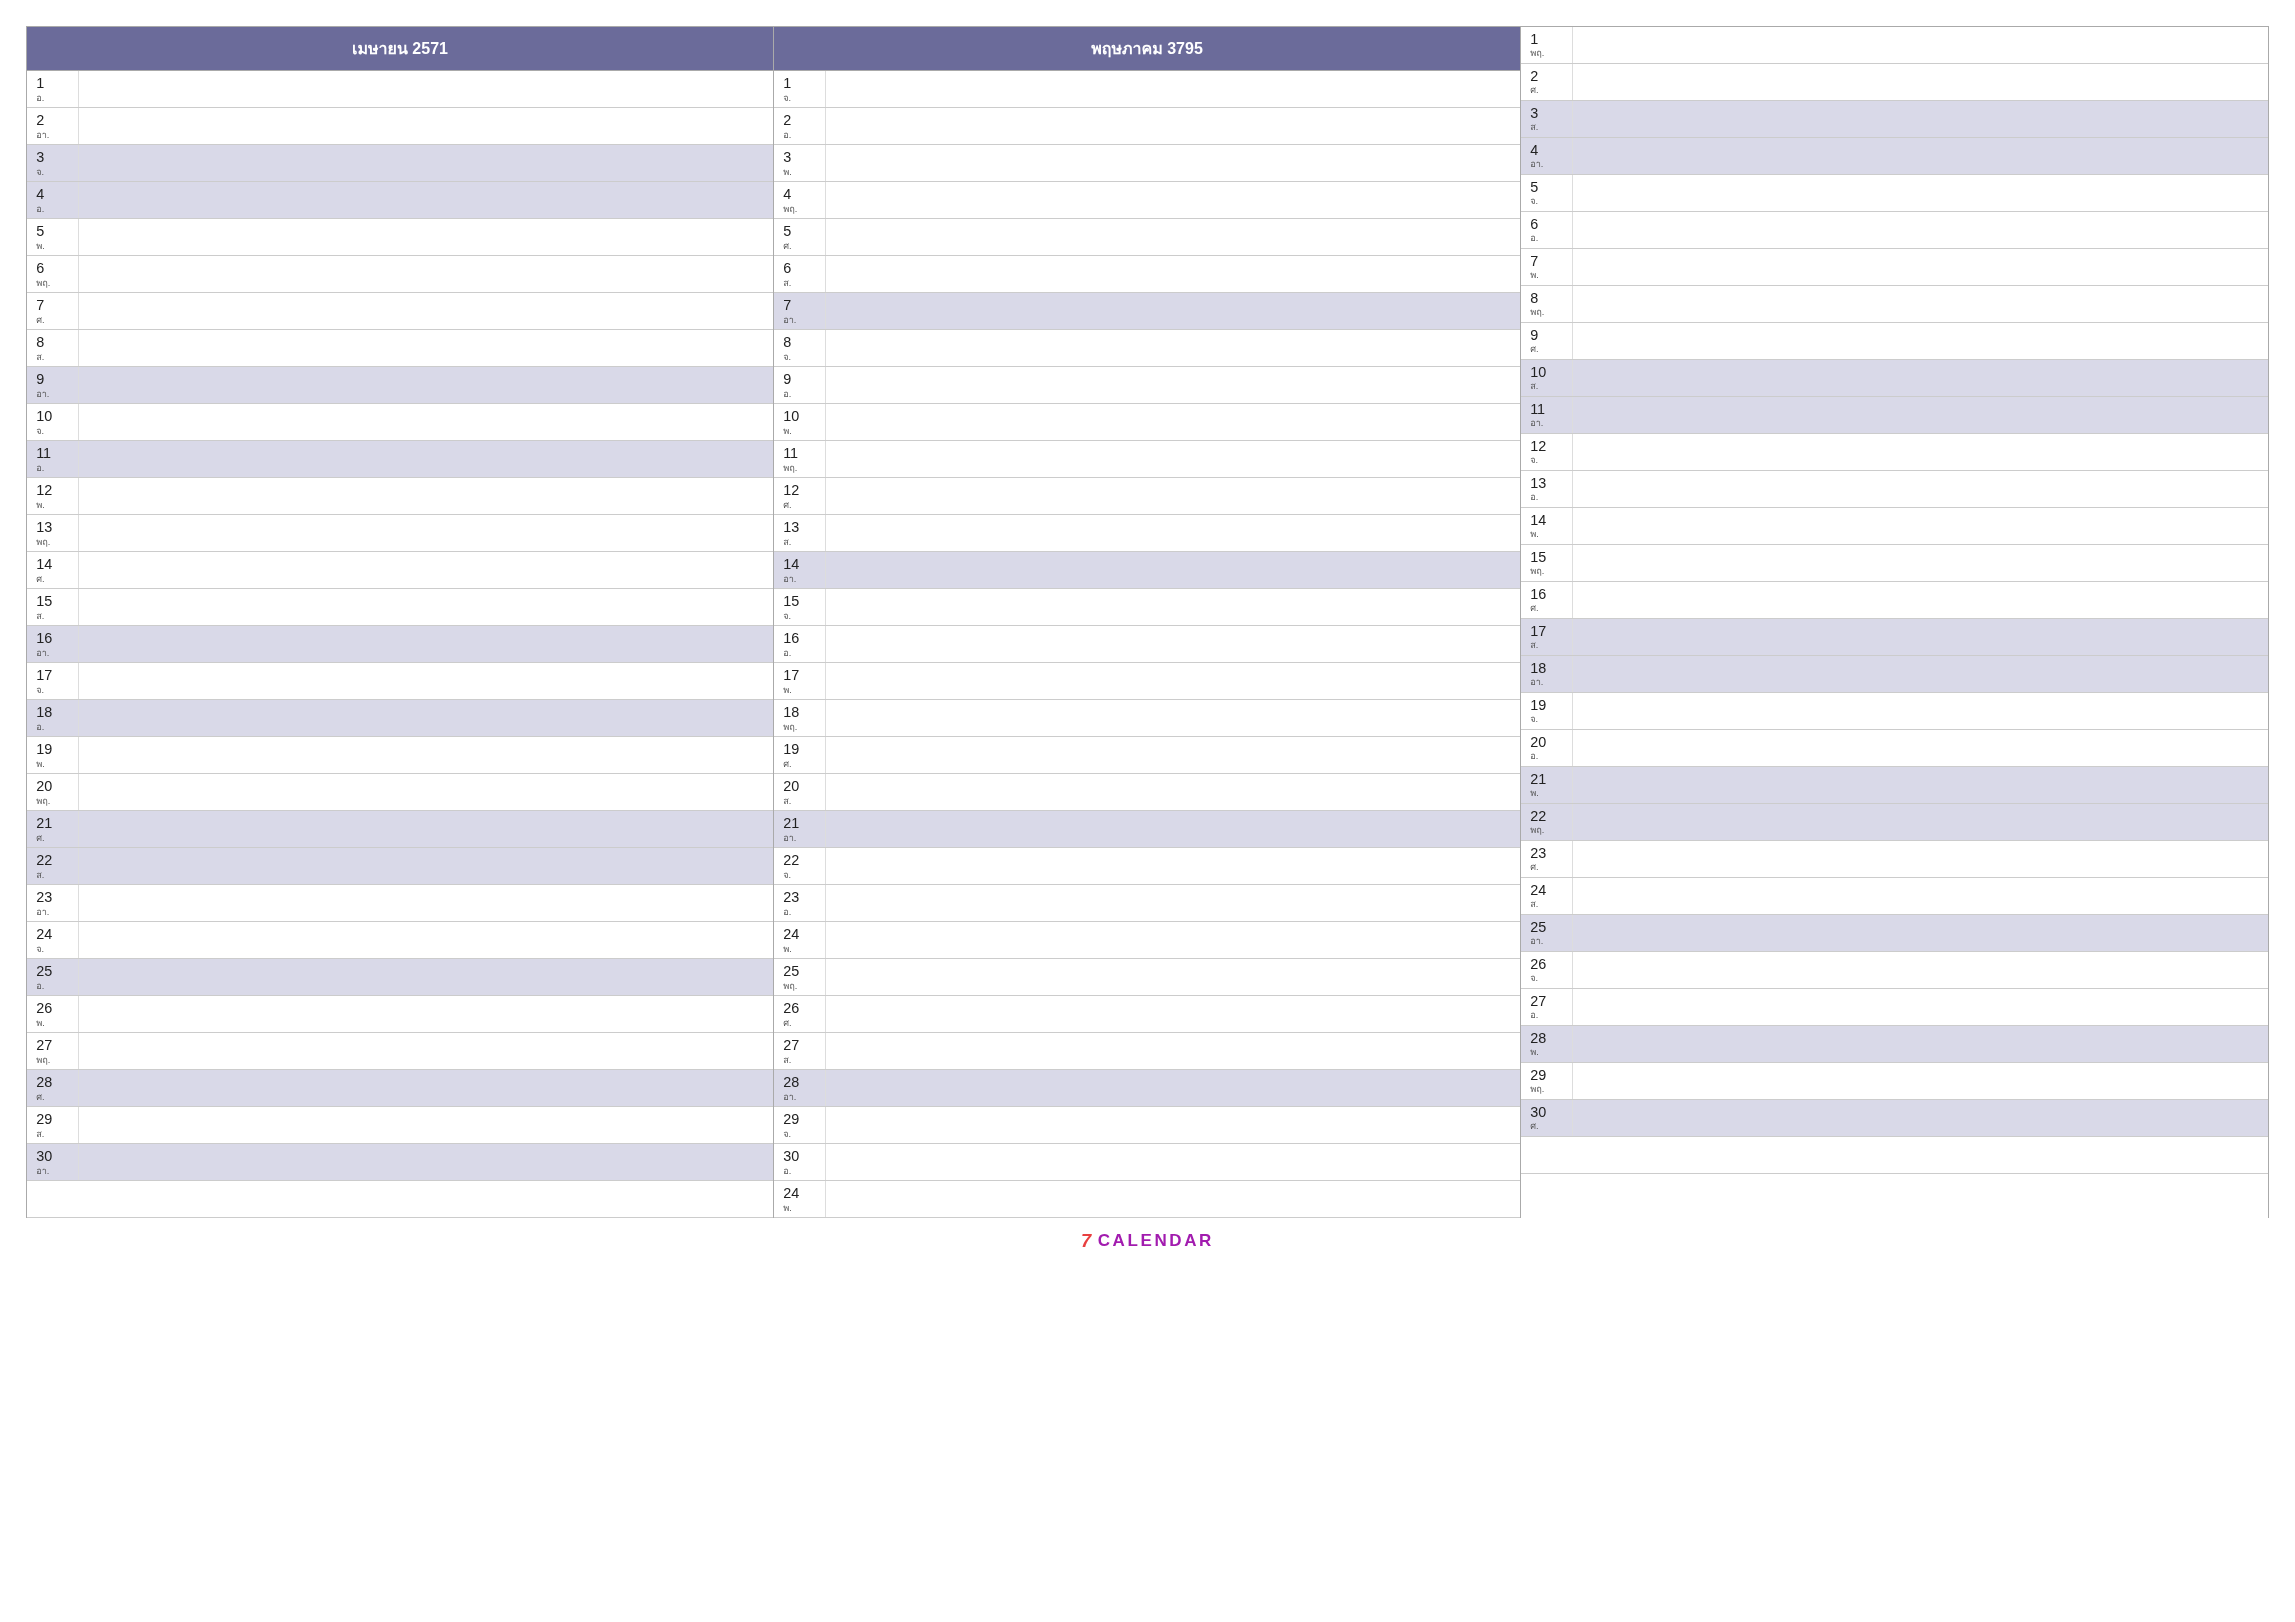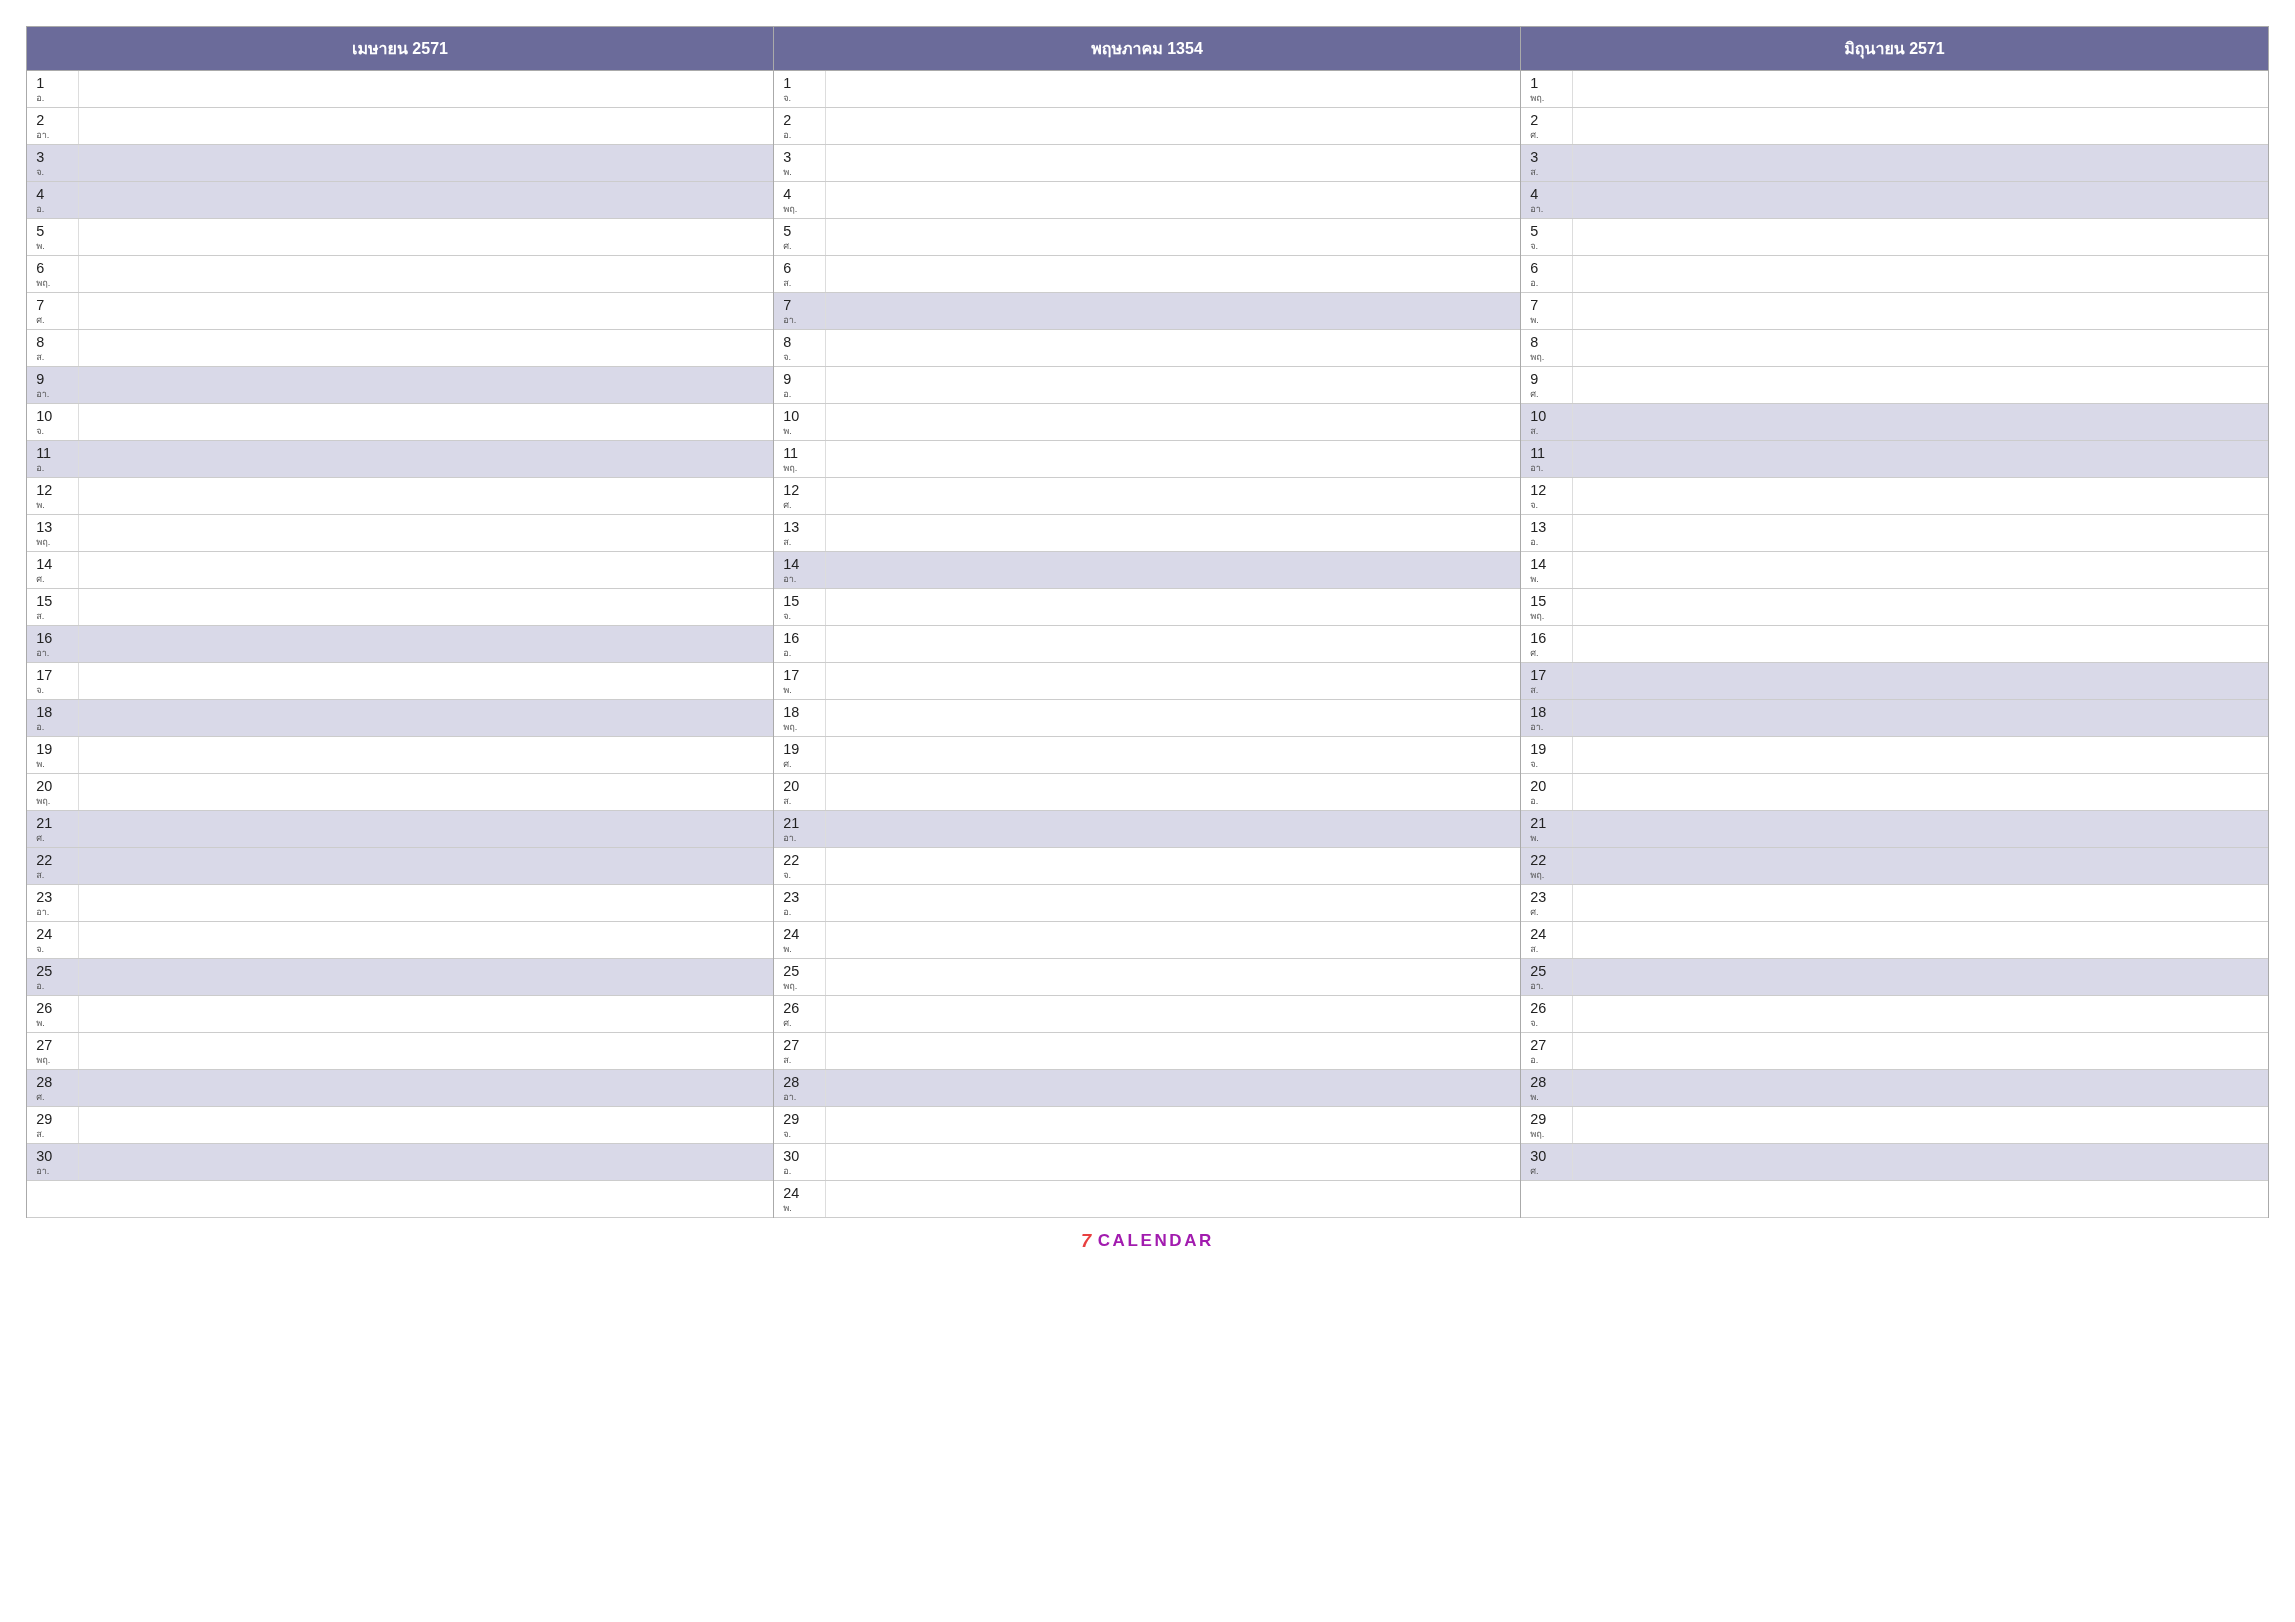--- a/index.html
+++ b/index.html
@@ -312,21 +312,21 @@
         <div class="day-row highlighted">
           <div class="day-number-col">
             <span class="day-number">30</span>
             <span class="day-abbr">อา.</span>
           </div>
           <div class="day-content"></div>
         </div>
         <div class="day-row-empty"></div>
       </div>
       <div class="month-col">
-        <div class="month-header">พฤษภาคม 1354</div>
+        <div class="month-header">พฤษภาคม 3795</div>
         <div class="day-row normal">
           <div class="day-number-col">
             <span class="day-number">1</span>
             <span class="day-abbr">จ.</span>
           </div>
           <div class="day-content"></div>
         </div>
         <div class="day-row normal">
           <div class="day-number-col">
             <span class="day-number">2</span>
@@ -532,21 +532,20 @@
         </div>
         <div class="day-row normal">
           <div class="day-number-col">
             <span class="day-number">24</span>
             <span class="day-abbr">พ.</span>
           </div>
           <div class="day-content"></div>
         </div>
       </div>
       <div class="month-col">
-        <div class="month-header">มิถุนายน 2571</div>
         <div class="day-row normal">
           <div class="day-number-col">
             <span class="day-number">1</span>
             <span class="day-abbr">พฤ.</span>
           </div>
           <div class="day-content"></div>
         </div>
         <div class="day-row normal">
           <div class="day-number-col">
             <span class="day-number">2</span>

